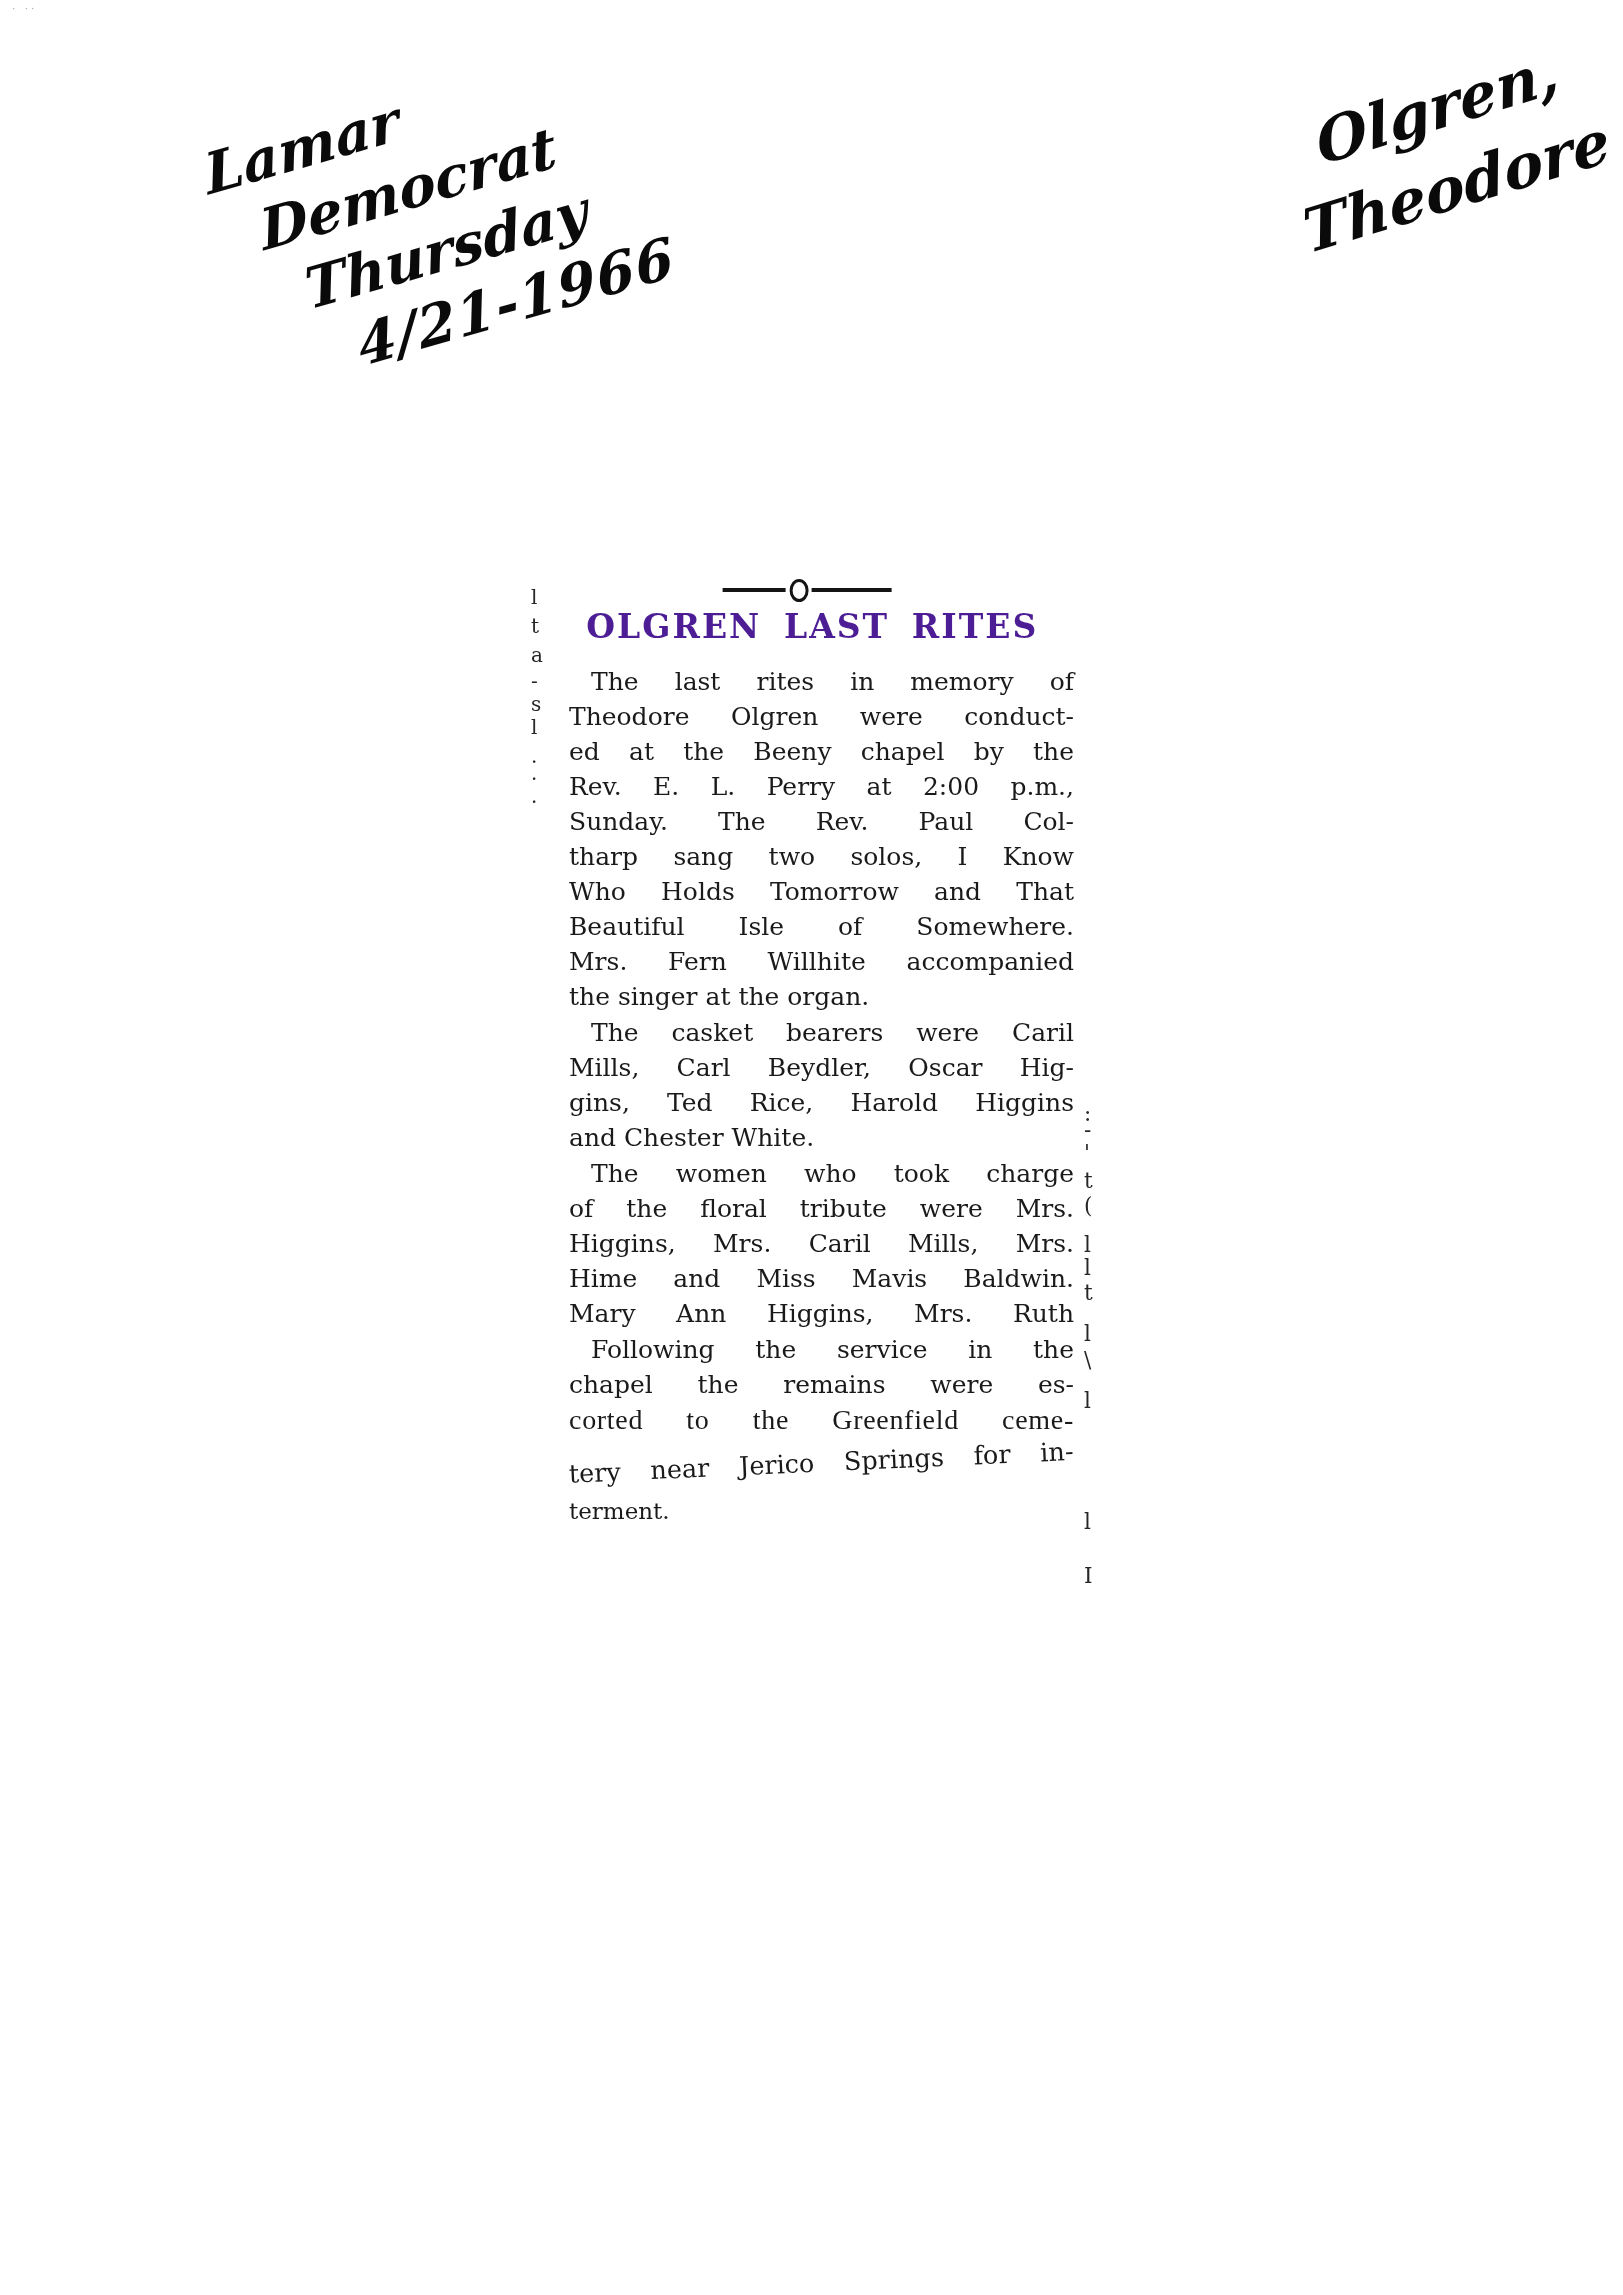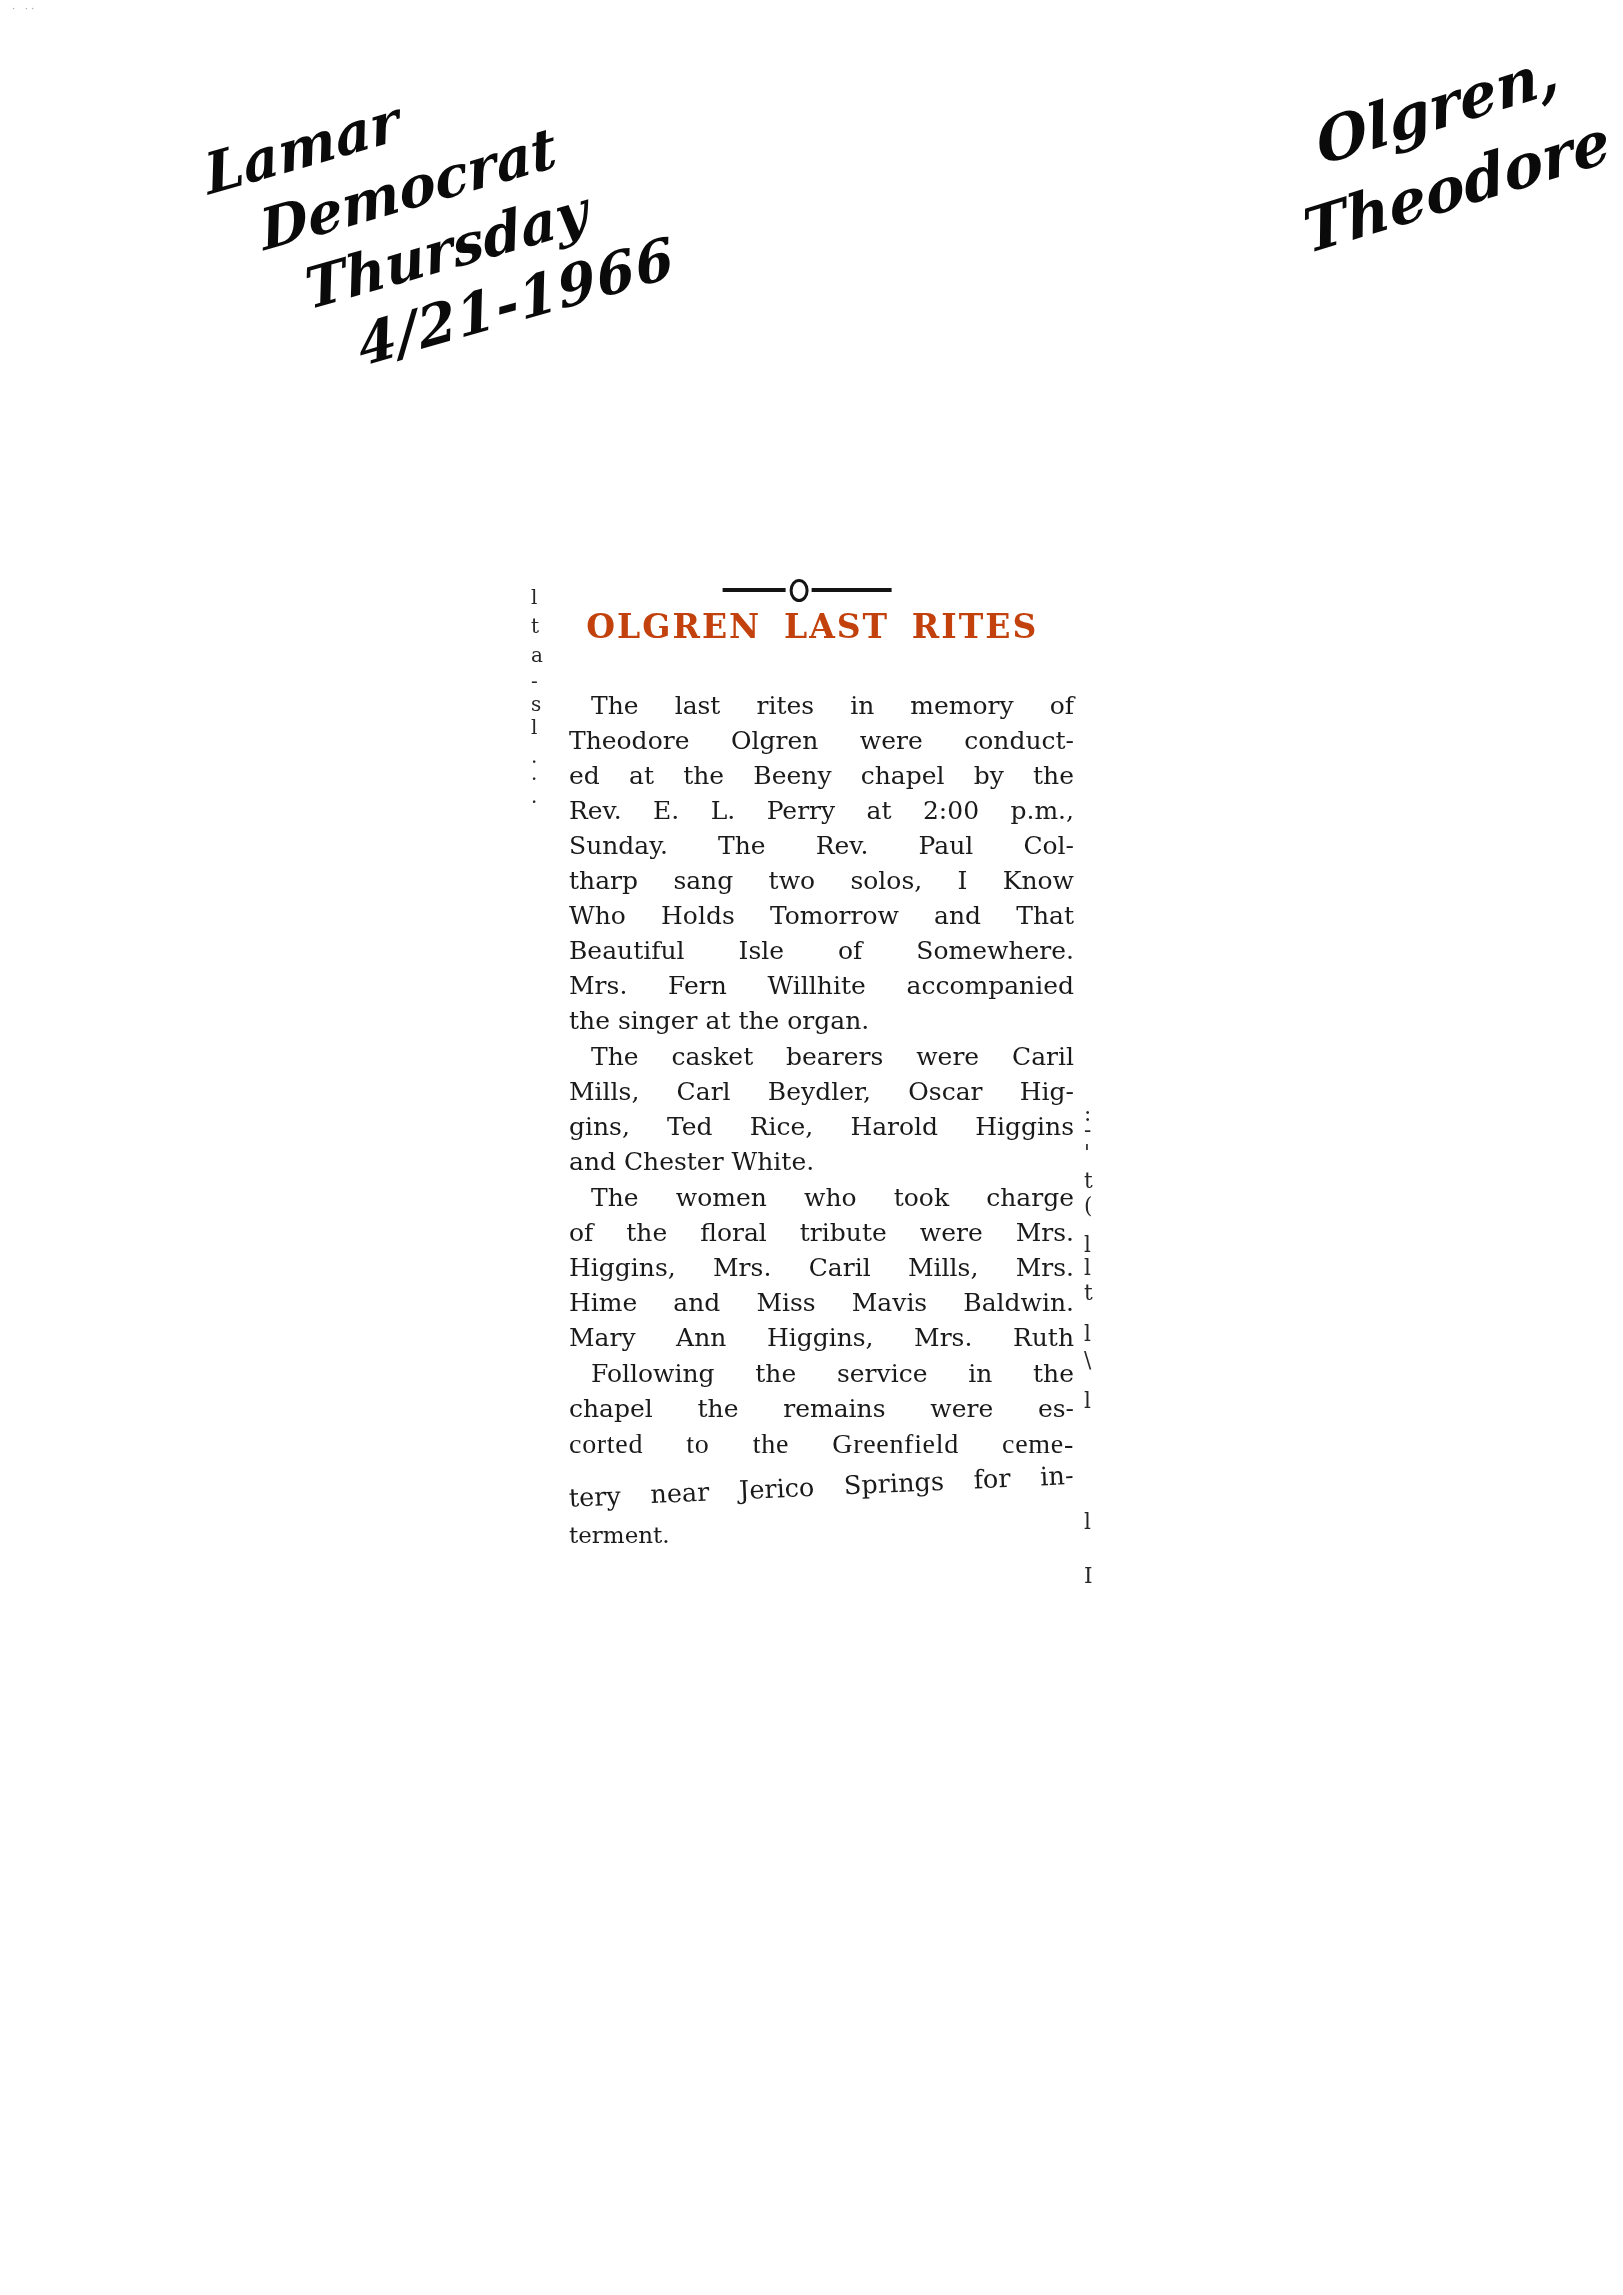--- a/index.html
+++ b/index.html
@@ -95,24 +95,24 @@
   }
   .headline {
     margin: 5.2px 0 0 0;
     font-size: 33px;
     line-height: 38px;
     font-weight: bold;
     letter-spacing: 2px;
     word-spacing: 9.2px;
     text-align: center;
     transform: translateX(-9.2px);
-    color: #c2410c;
+    color: #4c1d95;
   }
   .para { margin-top: 1px; }
-  .para.p1 { margin-top: 42px; }
+  .para.p1 { margin-top: 18px; }
   .ln {
     text-align: justify;
     text-align-last: justify;
   }
   .ln.first { text-indent: 22px; }
   .ln.end {
     text-align: right;
     text-align-last: left;
   }
   .ln.big {

